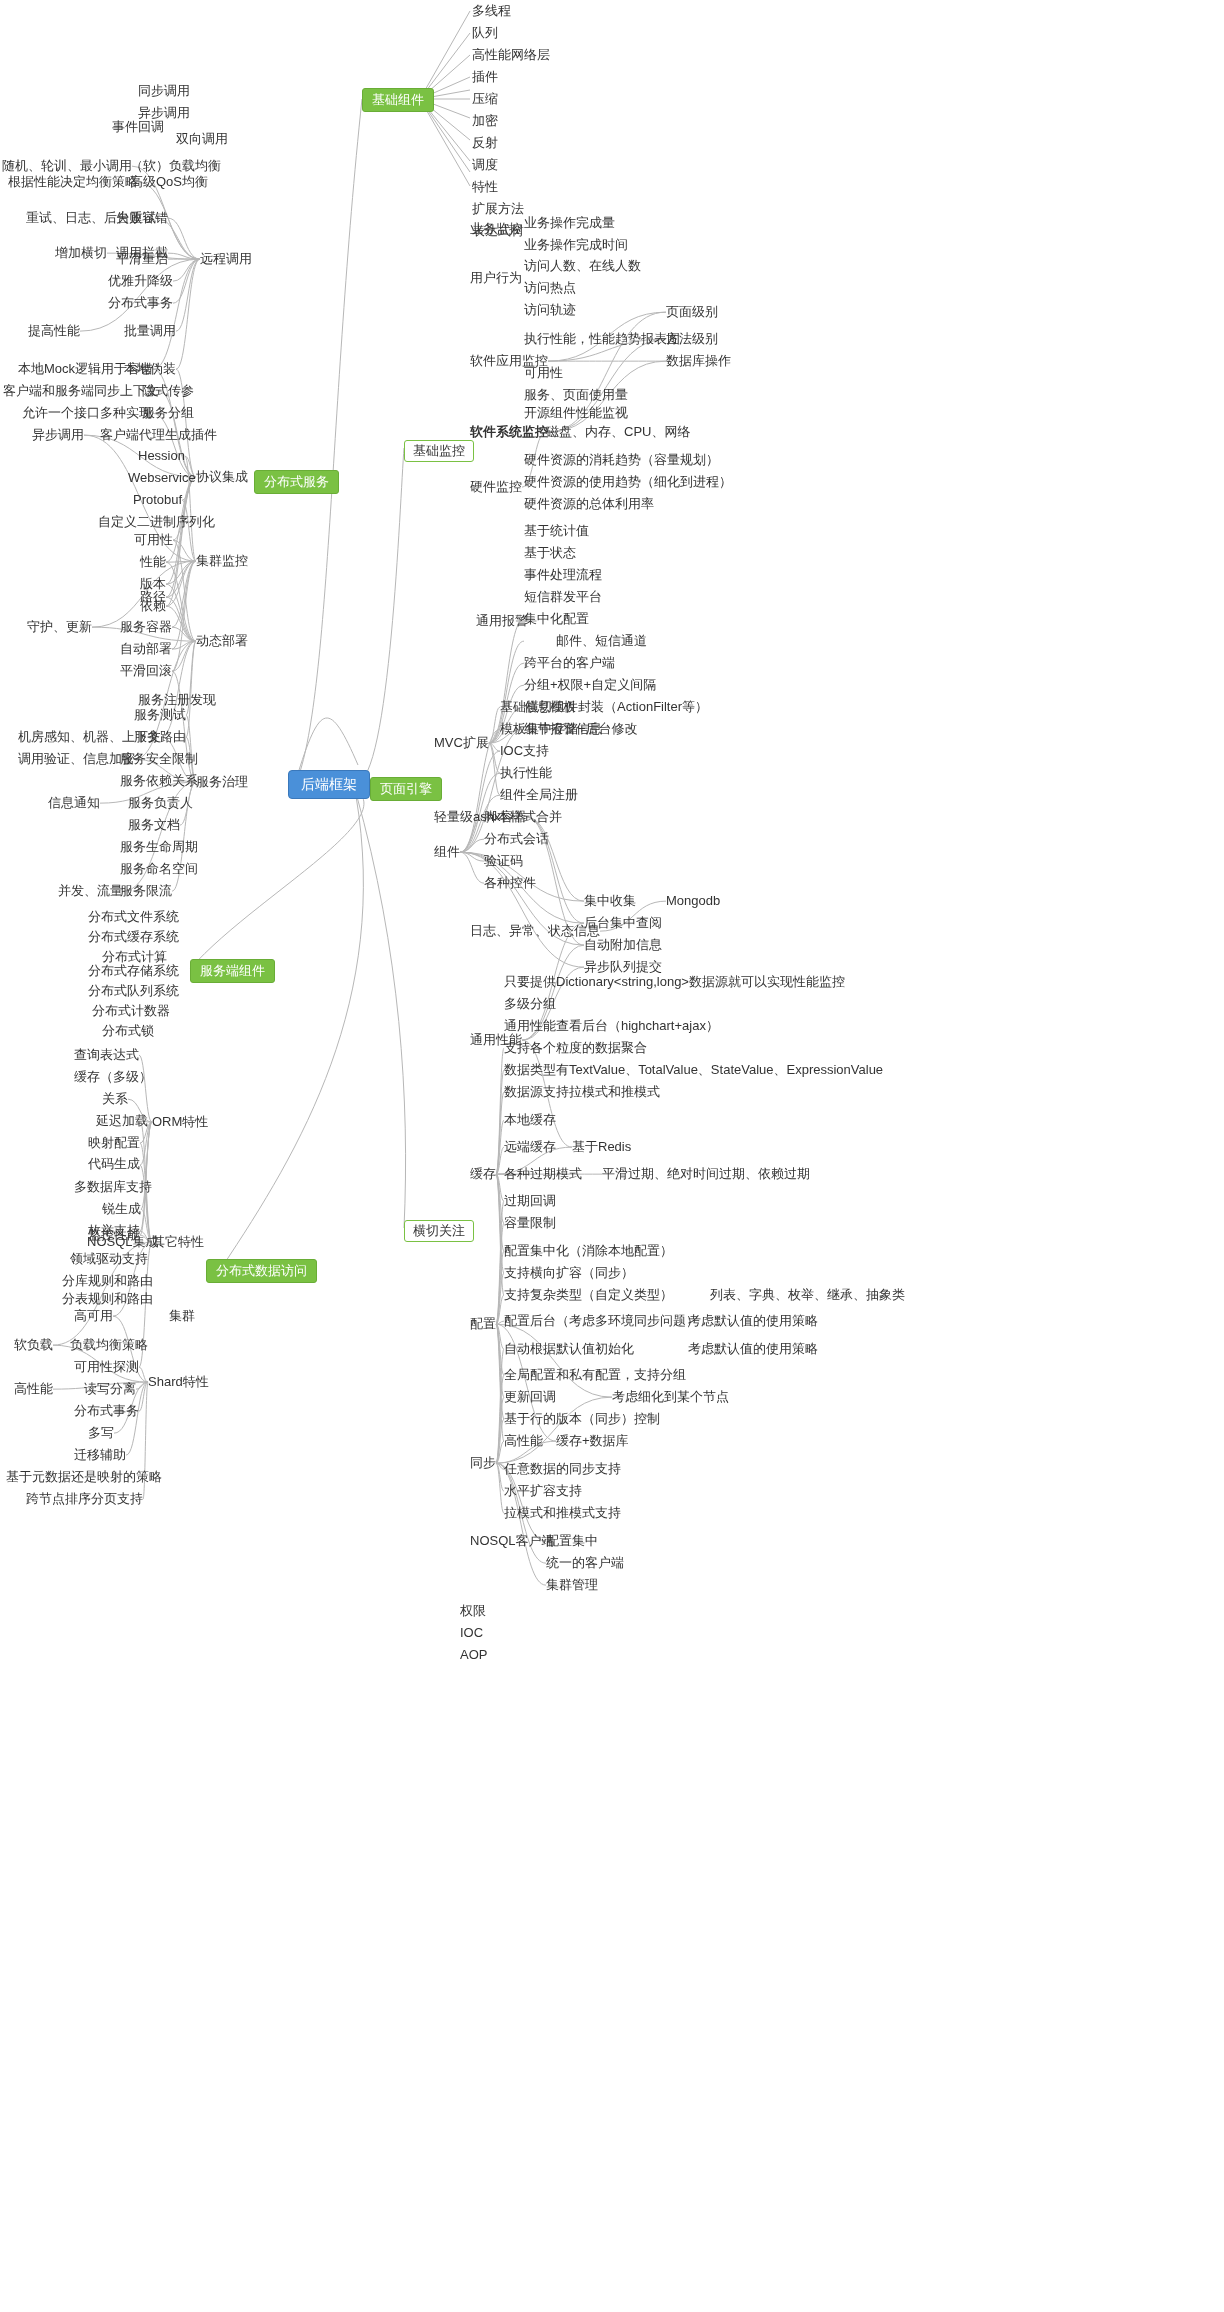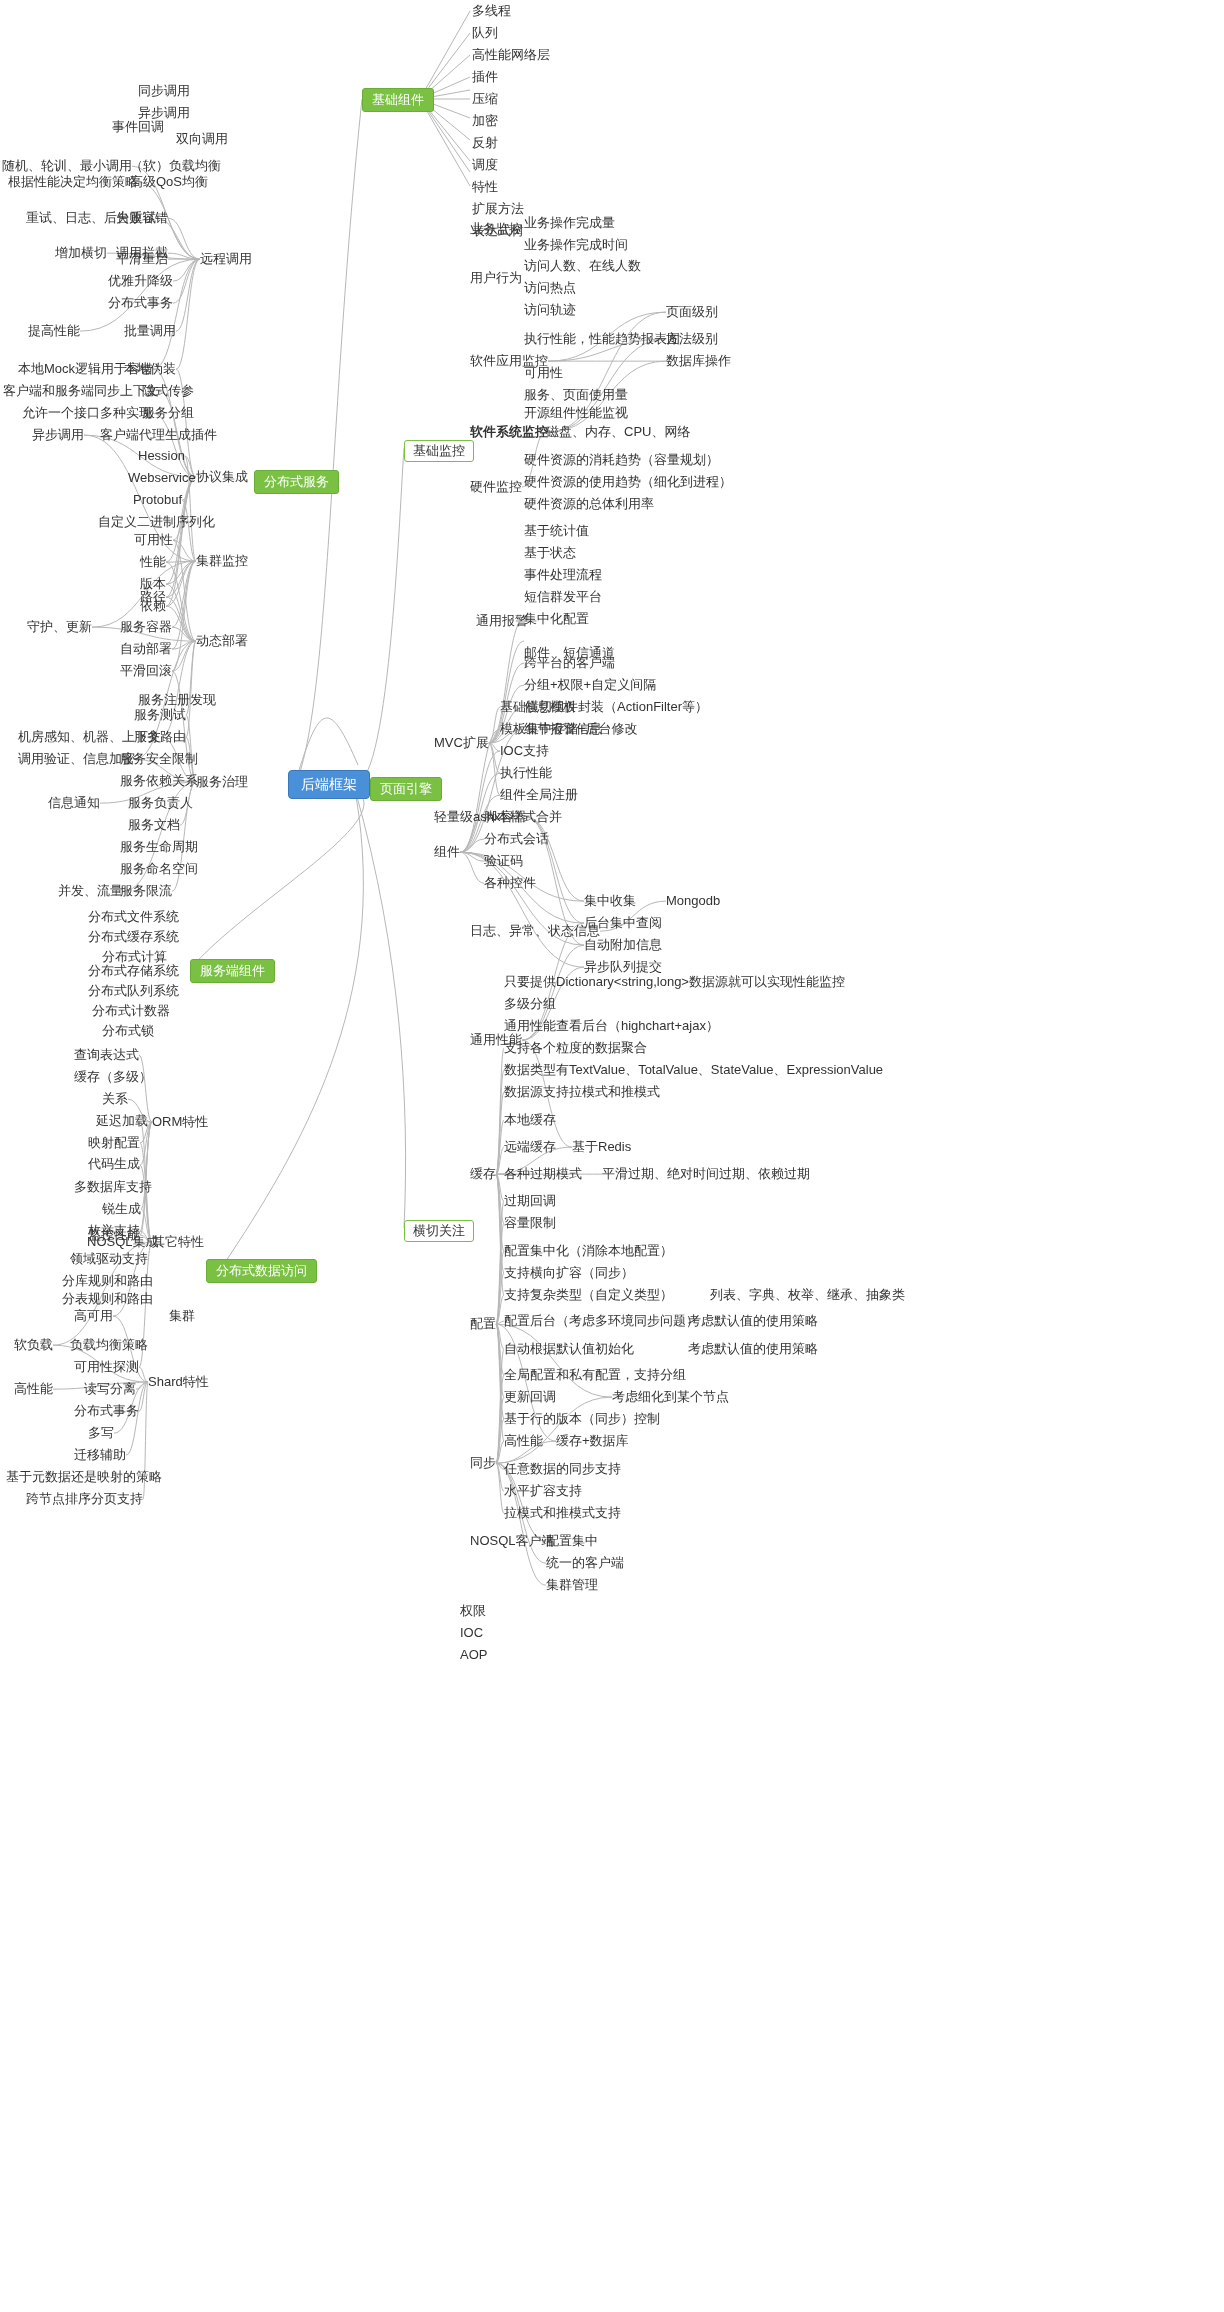--- a/index.html
+++ b/index.html
@@ -317,21 +317,21 @@
   <div class="node leaf" style="left:524px;top:453px;">硬件资源的消耗趋势（容量规划）</div>
   <div class="node leaf" style="left:524px;top:475px;">硬件资源的使用趋势（细化到进程）</div>
   <div class="node leaf" style="left:524px;top:497px;">硬件资源的总体利用率</div>
 
   <div class="node mid" style="left:476px;top:614px;">通用报警</div>
   <div class="node leaf" style="left:524px;top:524px;">基于统计值</div>
   <div class="node leaf" style="left:524px;top:546px;">基于状态</div>
   <div class="node leaf" style="left:524px;top:568px;">事件处理流程</div>
   <div class="node leaf" style="left:524px;top:590px;">短信群发平台</div>
   <div class="node leaf" style="left:524px;top:612px;">集中化配置</div>
-  <div class="node leaf" style="left:524px;top:634px;margin-top:12px;">邮件、短信通道</div>
+  <div class="node leaf" style="left:556px;top:634px;">邮件、短信通道</div>
   <div class="node leaf" style="left:524px;top:656px;">跨平台的客户端</div>
   <div class="node leaf" style="left:524px;top:678px;">分组+权限+自定义间隔</div>
   <div class="node leaf" style="left:524px;top:700px;">信息模板</div>
   <div class="node leaf" style="left:524px;top:722px;">细节报警信息</div>
 
   <div class="node branch" style="left:370px;top:777px;">页面引擎</div>
   <div class="node mid" style="left:434px;top:736px;">MVC扩展</div>
   <div class="node leaf" style="left:500px;top:700px;">基础横切组件封装（ActionFilter等）</div>
   <div class="node leaf" style="left:500px;top:722px;">模板集中存储+后台修改</div>
   <div class="node leaf" style="left:500px;top:744px;">IOC支持</div>

